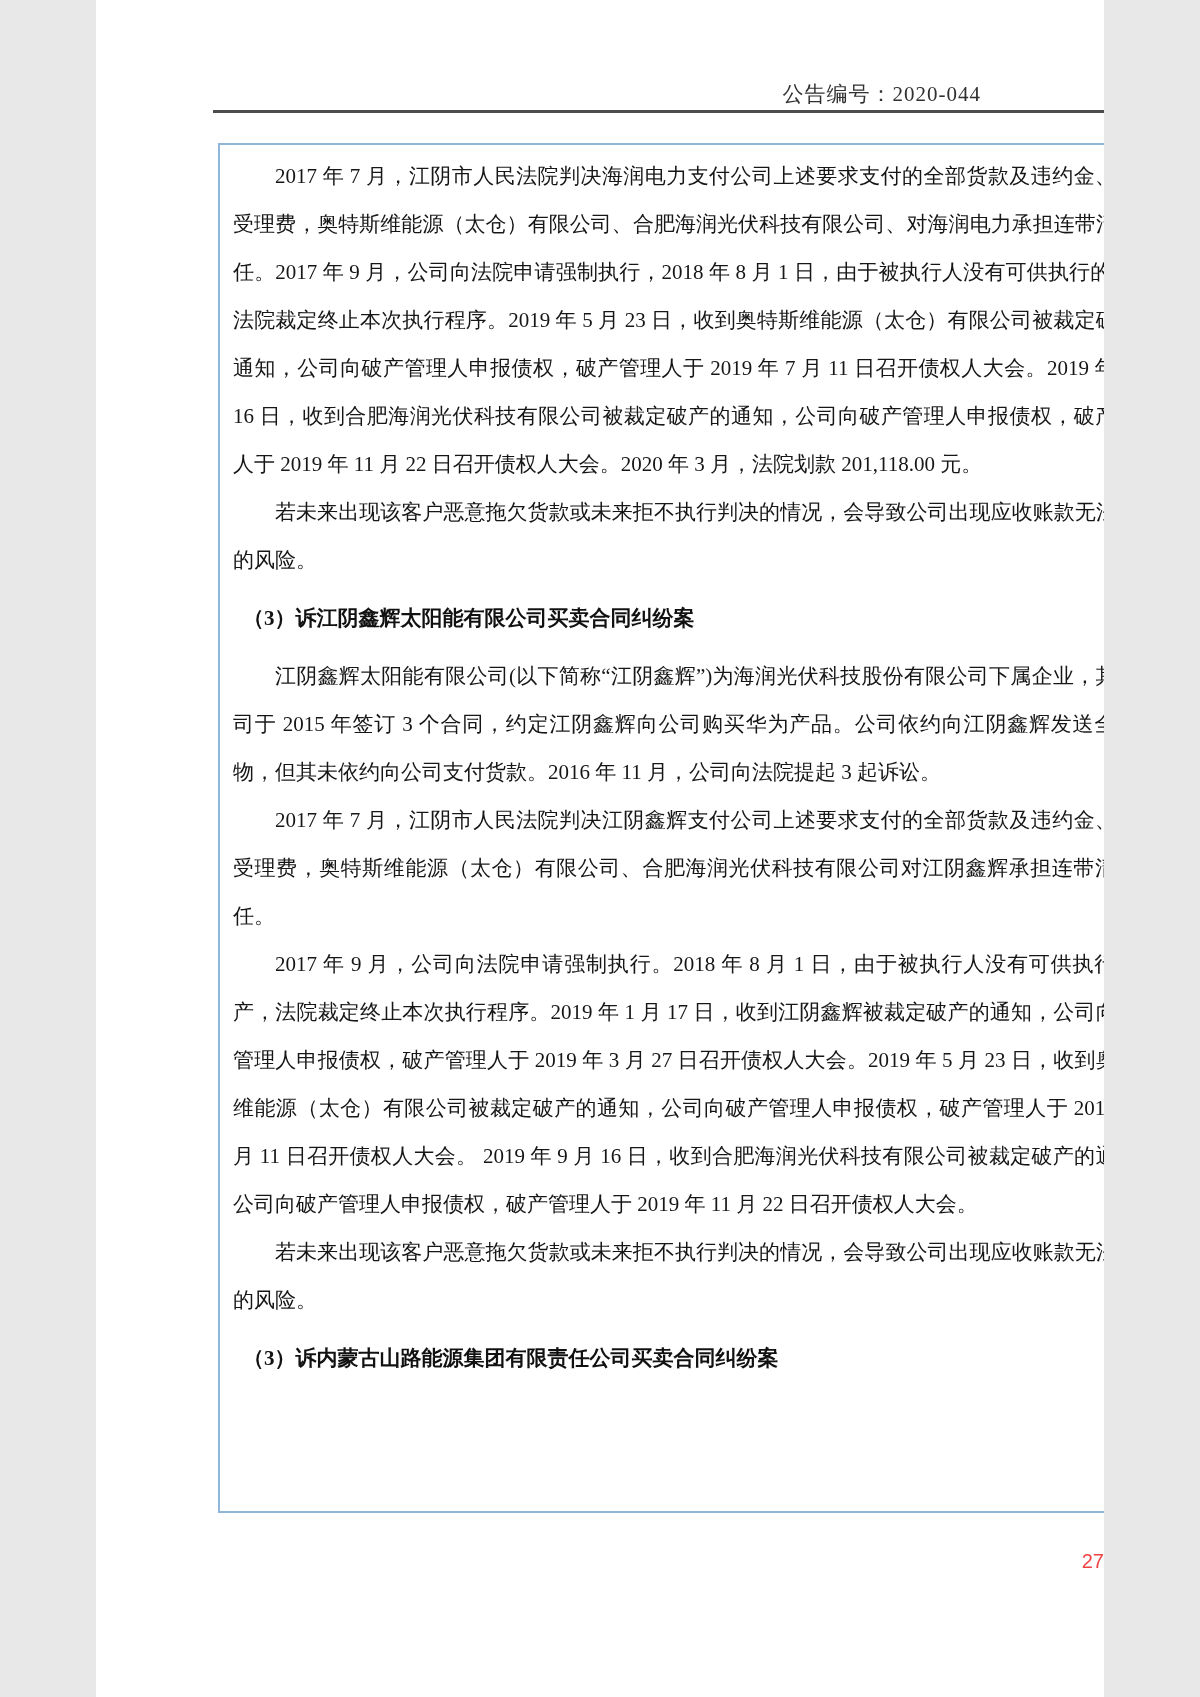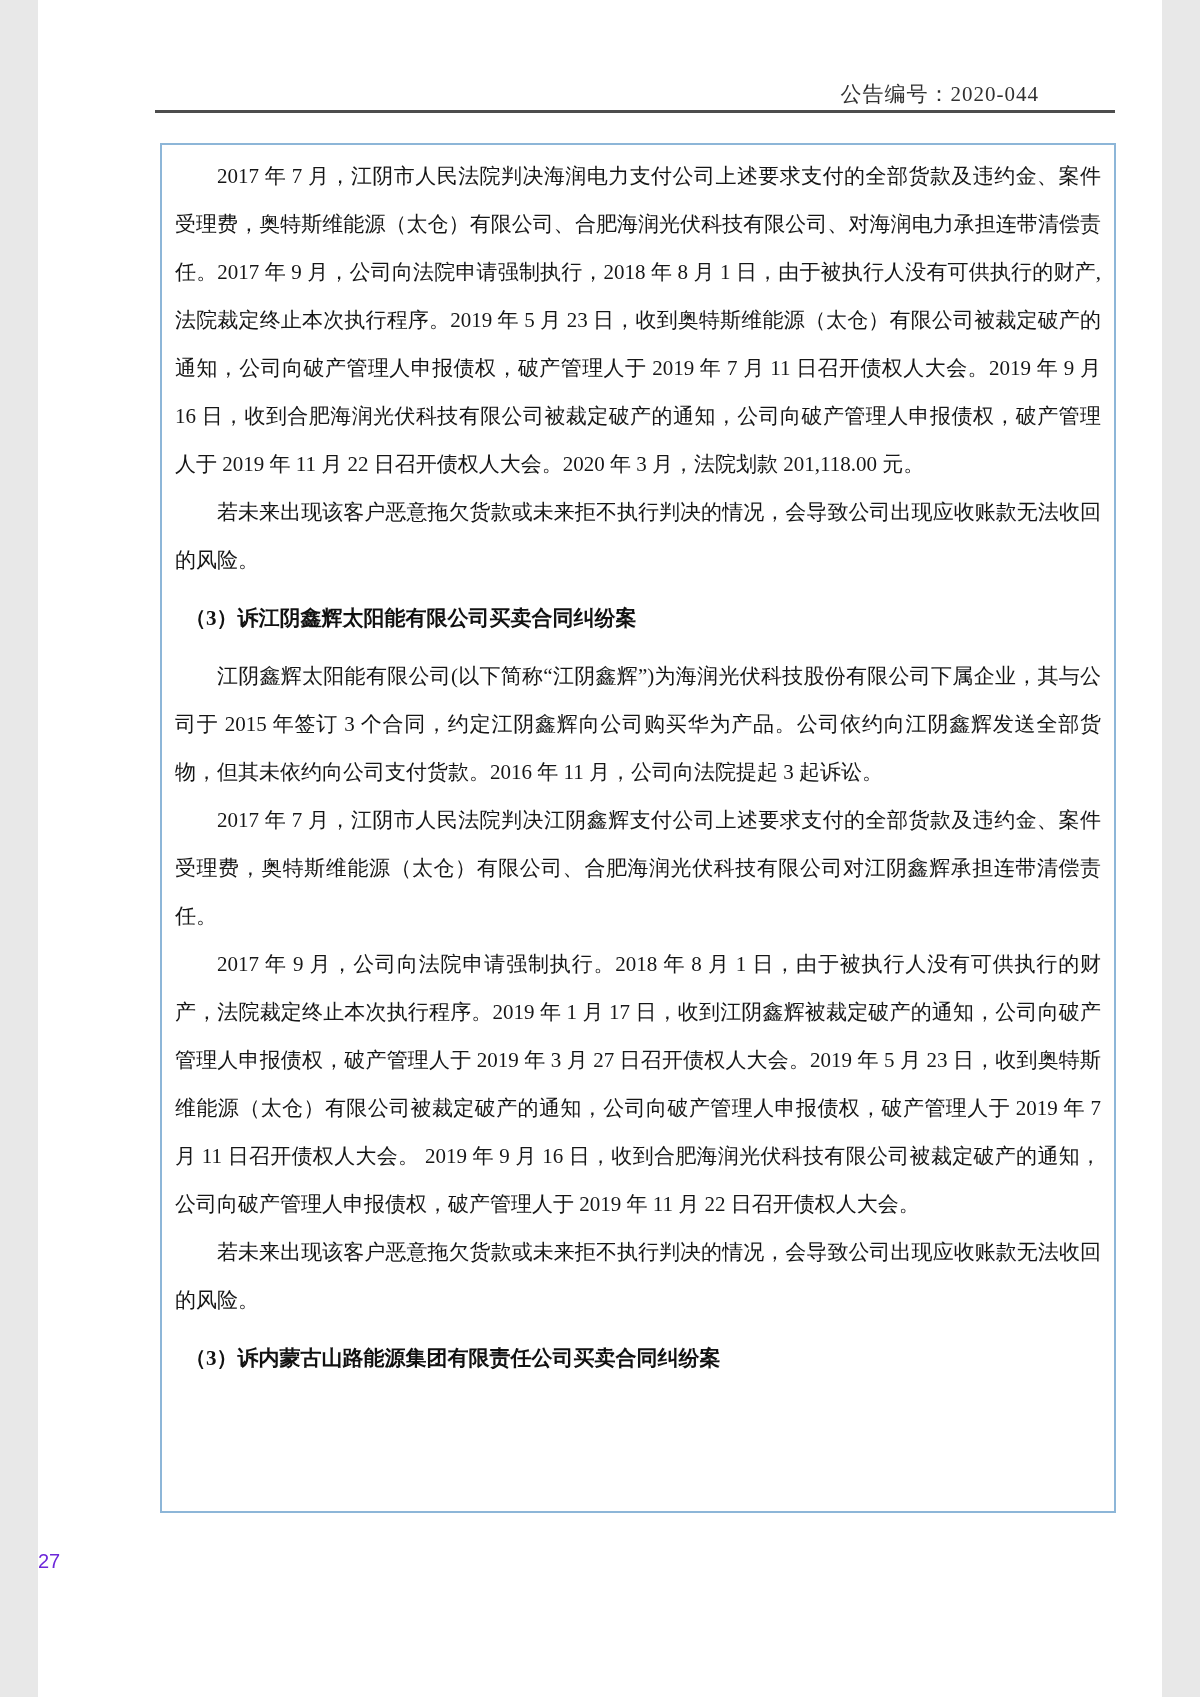--- a/index.html
+++ b/index.html
@@ -2,21 +2,21 @@
 <html><head>
 <meta charset="utf-8">
 <style>
   html, body {
     margin: 0;
     padding: 0;
     background: #e8e8e8;
   }
   .page {
     position: relative;
-    width: 1124px;
+    width: 1008px;
     height: 1697px;
     margin: 0 auto;
     background: #ffffff;
     font-family: "Liberation Serif", "DejaVu Serif", serif;
     color: #1b1b1b;
     overflow: hidden;
   }
   .announcement-number {
     position: absolute;
     top: 80px;
@@ -60,23 +60,23 @@
     font-weight: bold;
     text-indent: 0;
     color: #111111;
     text-align: left;
   }
   .page-number {
     position: absolute;
     top: 1550px;
     left: 0;
     width: 100%;
-    text-align: left;
+    text-align: right;
     font-size: 20px;
-    color: #6d28d9;
+    color: #ef4444;
     font-family: "Liberation Sans", sans-serif;
   }
 </style>
 </head>
 <body>
 
 <div class="page">
 
   <div class="announcement-number">公告编号：2020-044</div>
 

